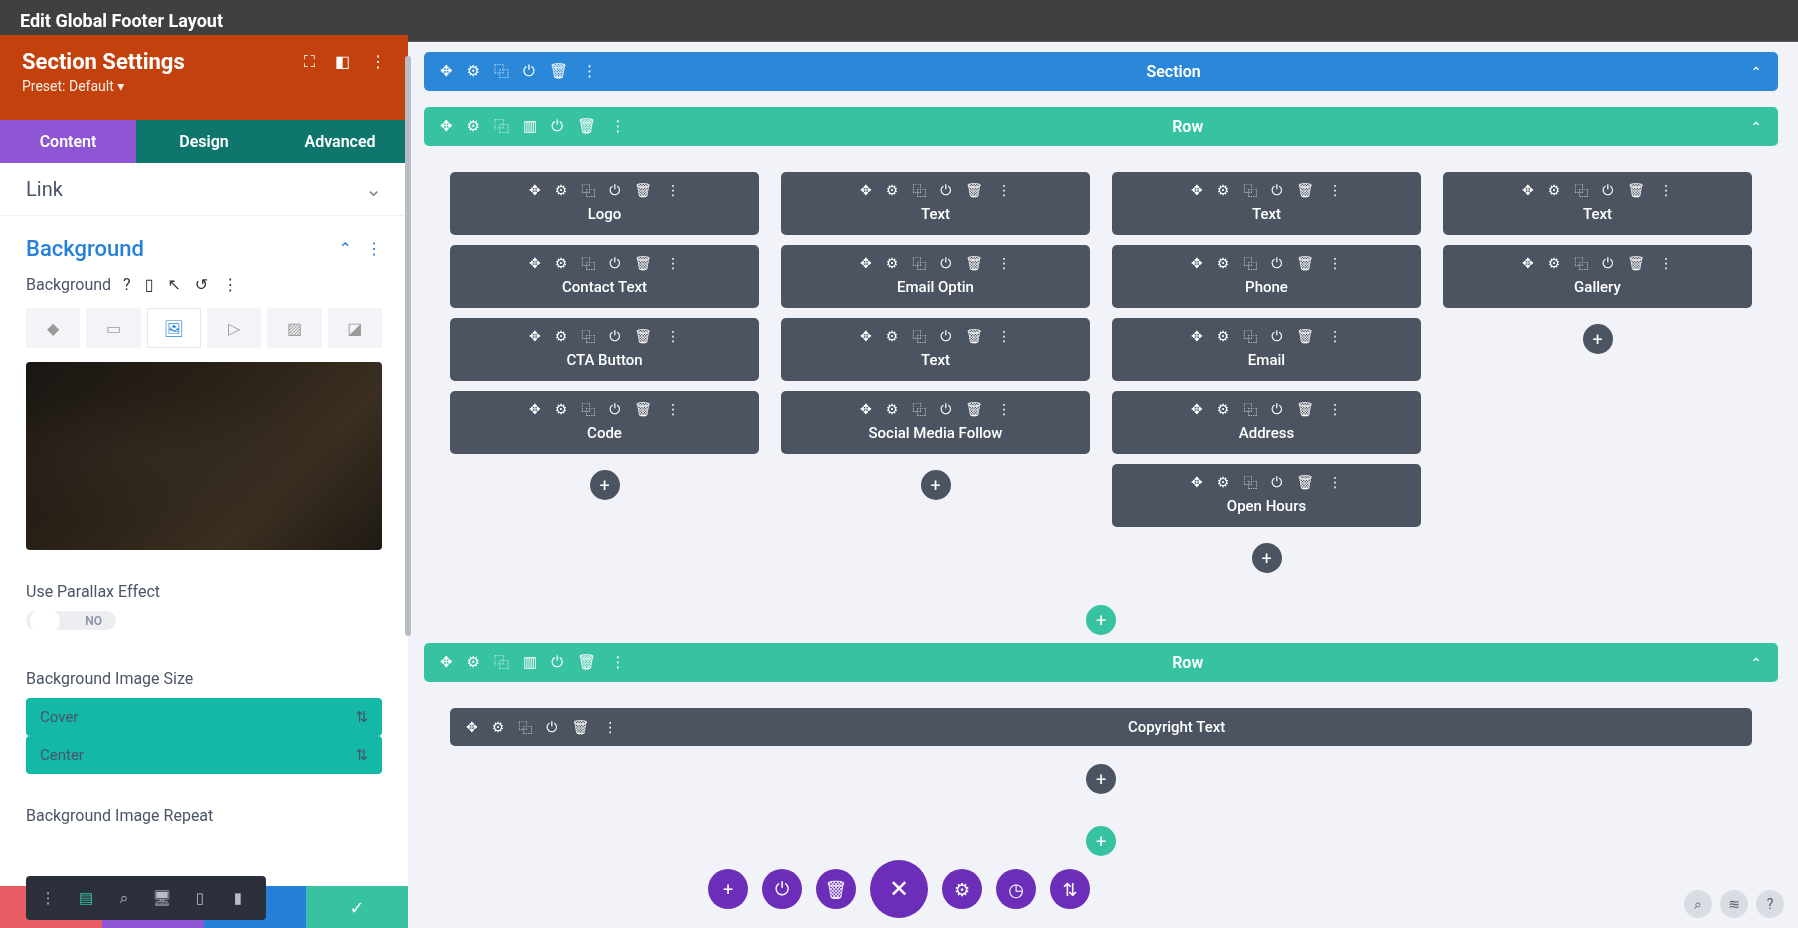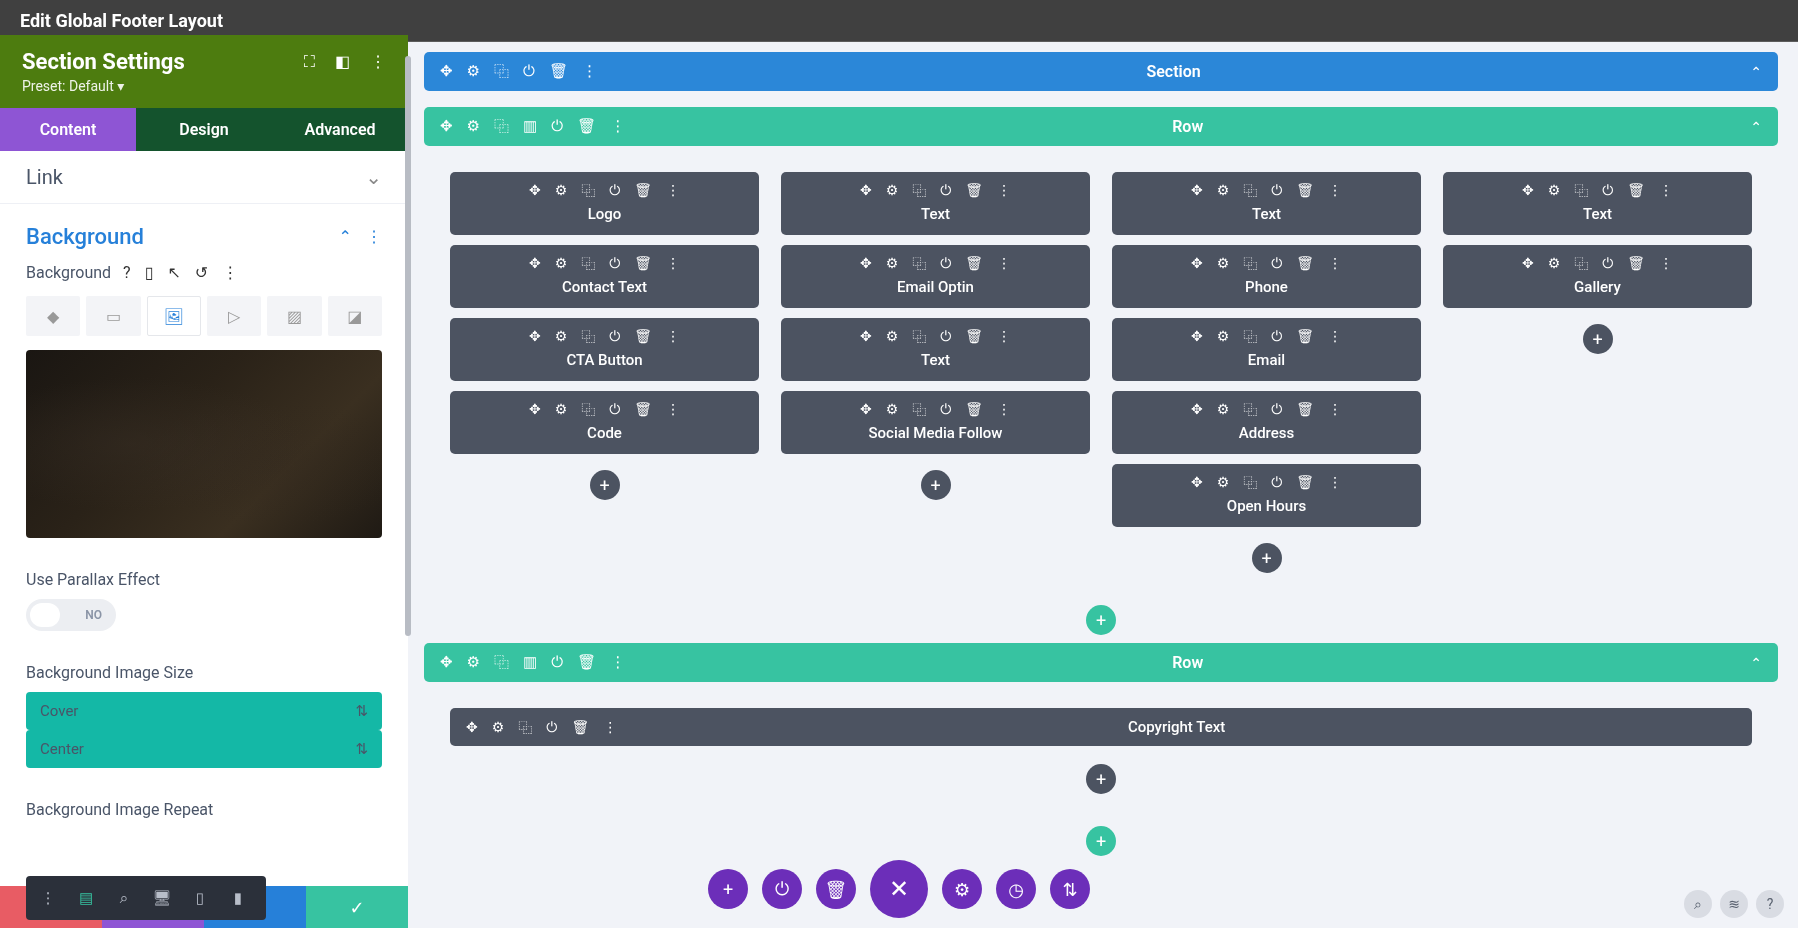--- a/index.html
+++ b/index.html
@@ -1,28 +1,28 @@
 <!DOCTYPE html>
 <html><head>
 <meta charset="utf-8">
 <style>
 * { margin: 0; padding: 0; box-sizing: border-box; font-family: -apple-system, BlinkMacSystemFont, "Segoe UI", Roboto, sans-serif; }
 body { background: #f1f3f8; overflow: hidden; width: 1798px; height: 928px; position: relative; }
 
 .header-bar { background: #404040; color: #fff; padding: 10px 20px; font-weight: 700; font-size: 18px; border-bottom: 1px solid rgba(255,255,255,0.15); }
 
 .panel { position: absolute; top: 35px; left: 0; width: 408px; height: calc(100% - 35px); background: #fff; display: flex; flex-direction: column; }
-.panel-head { background: #4d7c0f; color: #fff; padding: 14px 22px 14px 22px; }
+.panel-head { background: #c2410c; color: #fff; padding: 14px 22px 26px 22px; }
 .panel-head-row { display: flex; align-items: center; justify-content: space-between; }
 .panel-title { font-size: 22px; font-weight: 700; }
 .panel-head-icons { display: flex; gap: 20px; }
 .panel-head-icons span { cursor: pointer; font-size: 16px; }
 .panel-preset { font-size: 14px; margin-top: 4px; opacity: 0.9; }
 
-.tabs { display: flex; background: #14532d; }
+.tabs { display: flex; background: #0f766e; }
 .tabs .tab { flex: 1; text-align: center; padding: 12px 0; color: #fff; font-size: 16px; font-weight: 600; cursor: pointer; }
 .tabs .tab.active { background: #8e55d4; }
 
 .panel-body { flex: 1; overflow-y: auto; padding: 0 0 0 0; position: relative; }
 
 .section-row { padding: 14px 26px; font-size: 20px; color: #4a5568; display: flex; justify-content: space-between; align-items: center; border-bottom: 1px solid #eef0f5; }
 .chevdown { color: #888; }
 
 .bg-section { padding: 20px 26px; }
 .bg-header { display: flex; align-items: center; justify-content: space-between; margin-bottom: 14px; }
@@ -33,21 +33,21 @@
 .bg-label-row .small-icons { display: flex; gap: 14px; color: #333; }
 
 .bg-tabs { display: flex; gap: 6px; margin-bottom: 14px; }
 .bg-tab { width: 56px; height: 40px; background: #f3f4f7; display: flex; align-items: center; justify-content: center; cursor: pointer; color: #999; border-radius: 2px; }
 .bg-tab.active { background: #fff; color: #2680d9; border: 1px solid #e5e7eb; }
 
 .bg-image { width: 100%; height: 188px; background: linear-gradient(135deg, #1a1612 0%, #2a2218 40%, #3a2f20 70%, #1f1a14 100%); border-radius: 4px; margin-bottom: 20px; position: relative; overflow: hidden; }
 .bg-image::after { content: ""; position: absolute; inset: 0; background: radial-gradient(ellipse at 30% 50%, rgba(60,50,40,0.4) 0%, transparent 50%), radial-gradient(ellipse at 70% 60%, rgba(50,40,30,0.3) 0%, transparent 40%); }
 
 .field-label { color: #4a5568; font-size: 16px; margin-bottom: 10px; margin-top: 32px; }
-.toggle { display: inline-flex; align-items: center; background: #eceef2; border-radius: 18px; padding: 4px; width: 90px; height: 32px; position: relative; }
+.toggle { display: inline-flex; align-items: center; background: #eceef2; border-radius: 18px; padding: 4px; width: 90px; height: 19px; position: relative; }
 .toggle-knob { width: 30px; height: 24px; background: #fff; border-radius: 14px; }
 .toggle-text { position: absolute; right: 14px; color: #8a94a6; font-size: 12px; font-weight: 600; }
 
 .select { background: #14b8a6; border-radius: 4px; padding: 10px 14px; display: flex; justify-content: space-between; align-items: center; color: #4a5568; font-size: 15px; cursor: pointer; }
 
 .panel-footer { display: flex; height: 42px; }
 .panel-footer .fbtn { flex: 1; display: flex; align-items: center; justify-content: center; color: #fff; font-size: 18px; cursor: pointer; }
 .fbtn.red { background: #e85c64; }
 .fbtn.purple { background: #8e55d4; }
 .fbtn.blue { background: #2680d9; }

